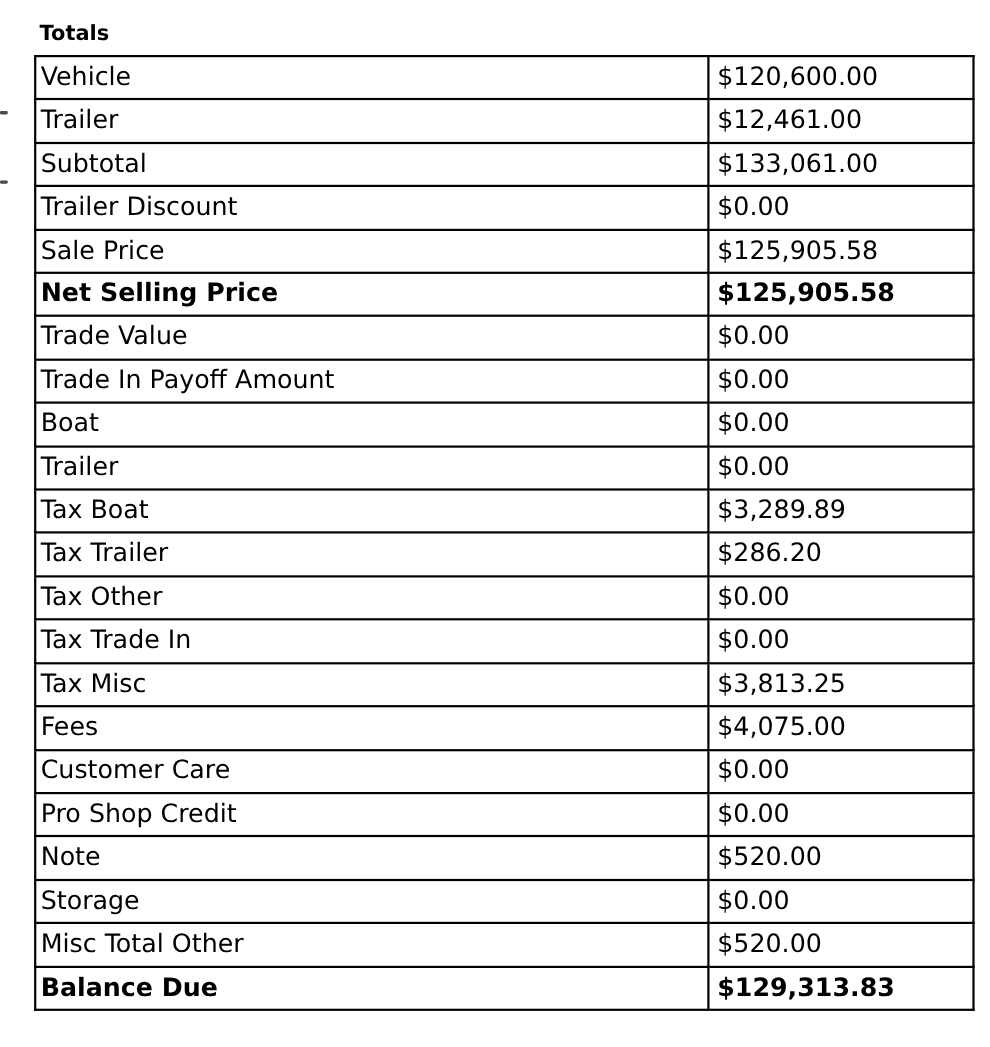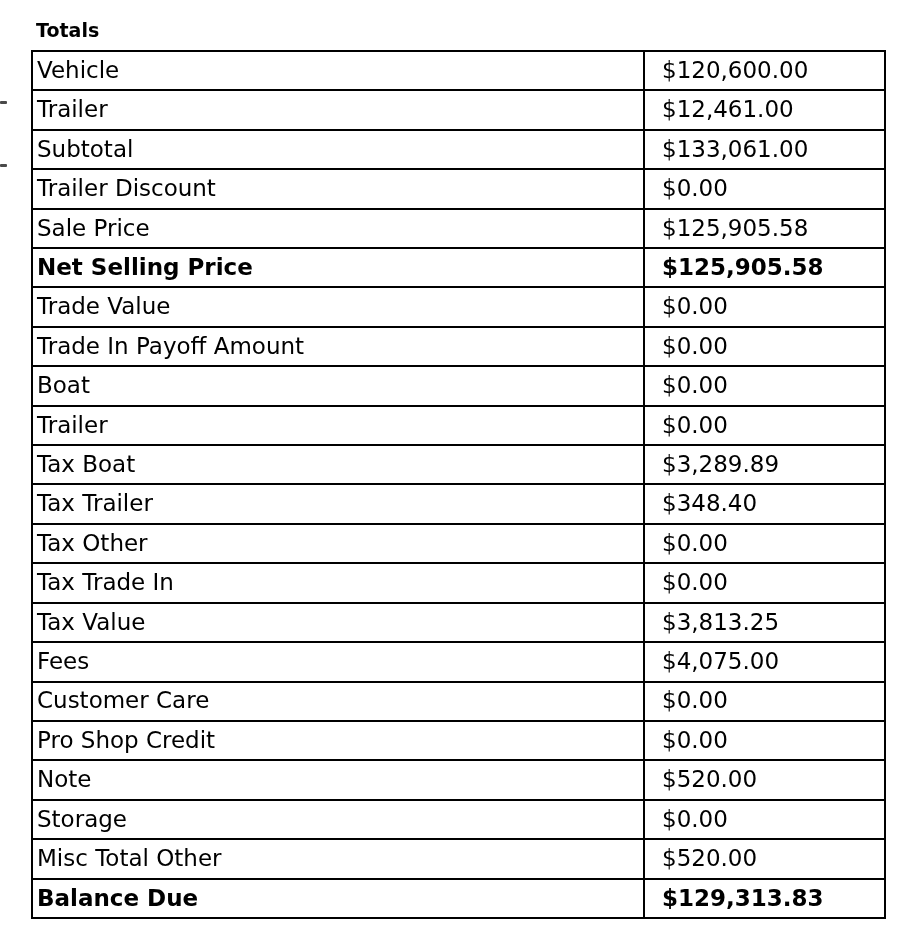--- a/index.html
+++ b/index.html
@@ -44,21 +44,21 @@
     border: 2px solid var(--border);
     font-size: 23px;
     line-height: 1.15;
     vertical-align: middle;
     padding: 1px 4px 2px 4px;
     white-space: nowrap;
     overflow: hidden;
     color: var(--text);
   }
   .totals-table td.label-cell { width: 612px; margin-left: 44px; }
-  .totals-table td.value-cell { width: 241px; padding-left: 17px; }
+  .totals-table td.value-cell { width: 241px; padding-left: 7px; }
   .totals-table tr.bold td { font-weight: bold; }
   .left-tick {
     position: absolute;
     left: 0;
     width: 7px;
     height: 3px;
     background: var(--tick);
     border-radius: 1px;
   }
   .left-tick.t1 { top: 101px; }
@@ -113,32 +113,32 @@
       <tr>
         <td class="label-cell">Trailer</td>
         <td class="value-cell">$0.00</td>
       </tr>
       <tr>
         <td class="label-cell">Tax Boat</td>
         <td class="value-cell">$3,289.89</td>
       </tr>
       <tr>
         <td class="label-cell">Tax Trailer</td>
-        <td class="value-cell">$348.40</td>
+        <td class="value-cell">$286.20</td>
       </tr>
       <tr>
         <td class="label-cell">Tax Other</td>
         <td class="value-cell">$0.00</td>
       </tr>
       <tr>
         <td class="label-cell">Tax Trade In</td>
         <td class="value-cell">$0.00</td>
       </tr>
       <tr>
-        <td class="label-cell">Tax Value</td>
+        <td class="label-cell">Tax Misc</td>
         <td class="value-cell">$3,813.25</td>
       </tr>
       <tr>
         <td class="label-cell">Fees</td>
         <td class="value-cell">$4,075.00</td>
       </tr>
       <tr>
         <td class="label-cell">Customer Care</td>
         <td class="value-cell">$0.00</td>
       </tr>

